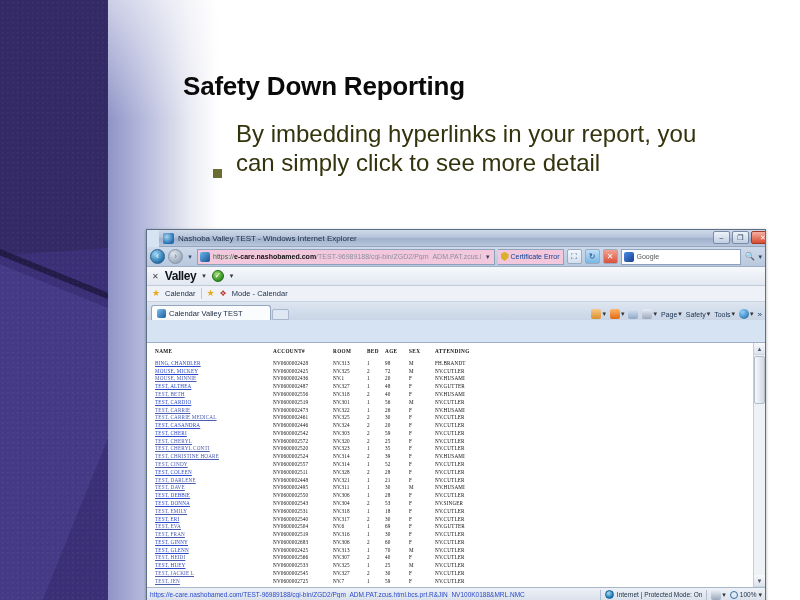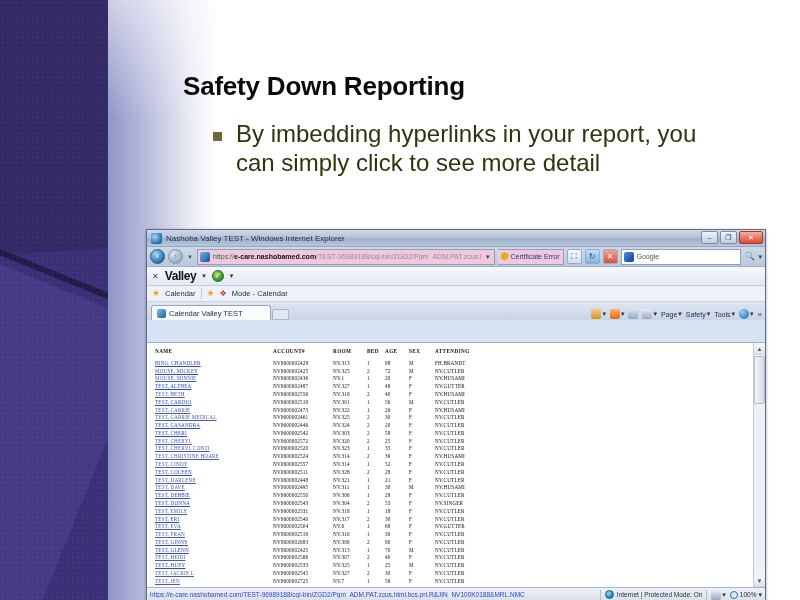--- a/index.html
+++ b/index.html
@@ -52,21 +52,21 @@
 
   
   #slide-title {
     position:absolute; left:183px; top:71px;
     font-size:26px; font-weight:bold; color:#0a0a0a;
     letter-spacing:-0.2px;
   }
   #bullet-block {
     position:absolute; left:213px; top:120px; width:510px;
   }
-  .bullet-row { display:flex; align-items:flex-start; }
+  .bullet-row { display:flex; align-items:flex-end; }
   .bullet-mark {
     width:9px; height:9px; background:#6b6b33; margin-top:12px; margin-right:14px;
     flex:none;
   }
   .bullet-text {
     font-size:24px; line-height:1.2; color:#33330d;
   }
 
   
   #browser-window {
@@ -77,20 +77,21 @@
     overflow:hidden;
     font-family:"Liberation Sans", sans-serif;
   }
 
   
   #ie-titlebar {
     height:17px; width:100%;
     background: linear-gradient(to bottom, #cfd9e8 0%, #b6c4da 45%, #9fb0cc 55%, #b9c6dc 100%);
     display:flex; align-items:center; position:relative;
     border-bottom:1px solid #94a6c0;
+    margin-left:12px;
   }
   #ie-titlebar .win-icon {
     width:11px; height:11px; margin:0 4px 0 4px; flex:none;
     background: radial-gradient(circle at 35% 35%, #a7d3f2, #1f6fb0 70%);
     border-radius:2px;
     position:relative;
   }
   #ie-title-text {
     font-size:8px; color:#1b2c44; white-space:nowrap; overflow:hidden;
   }

